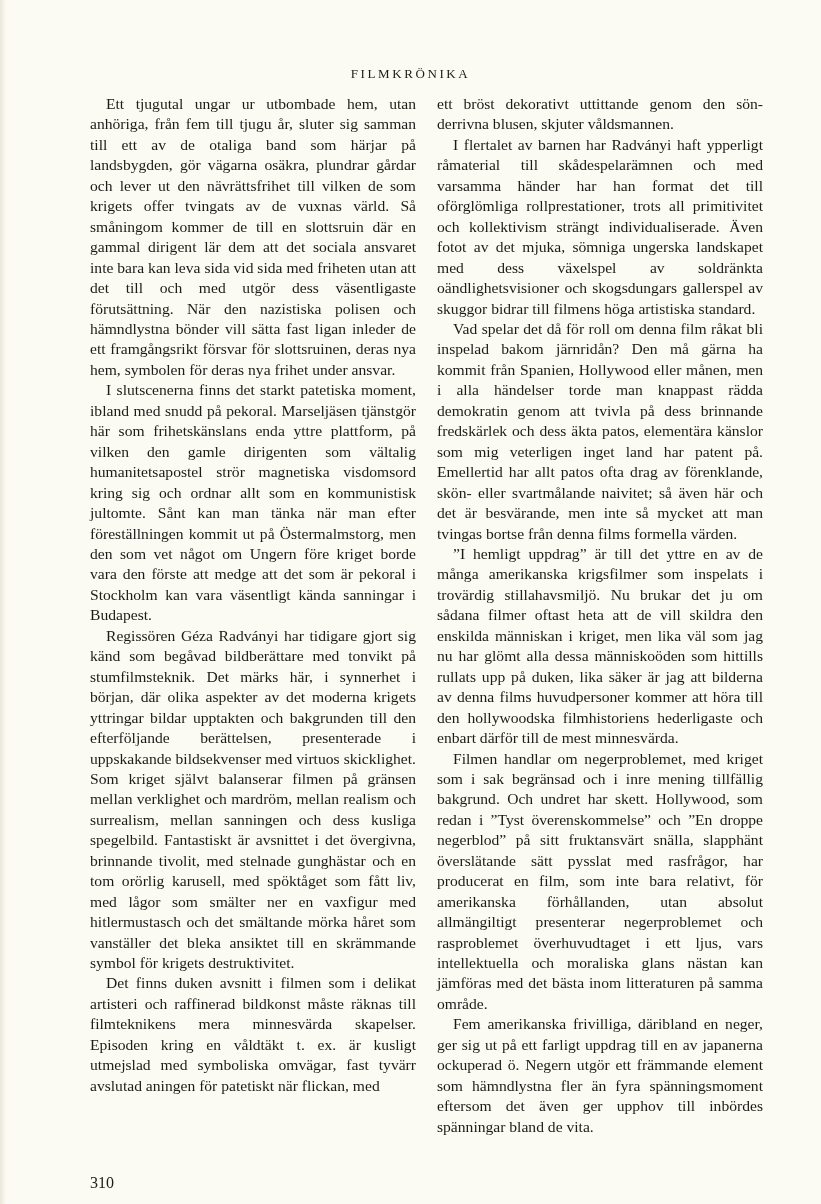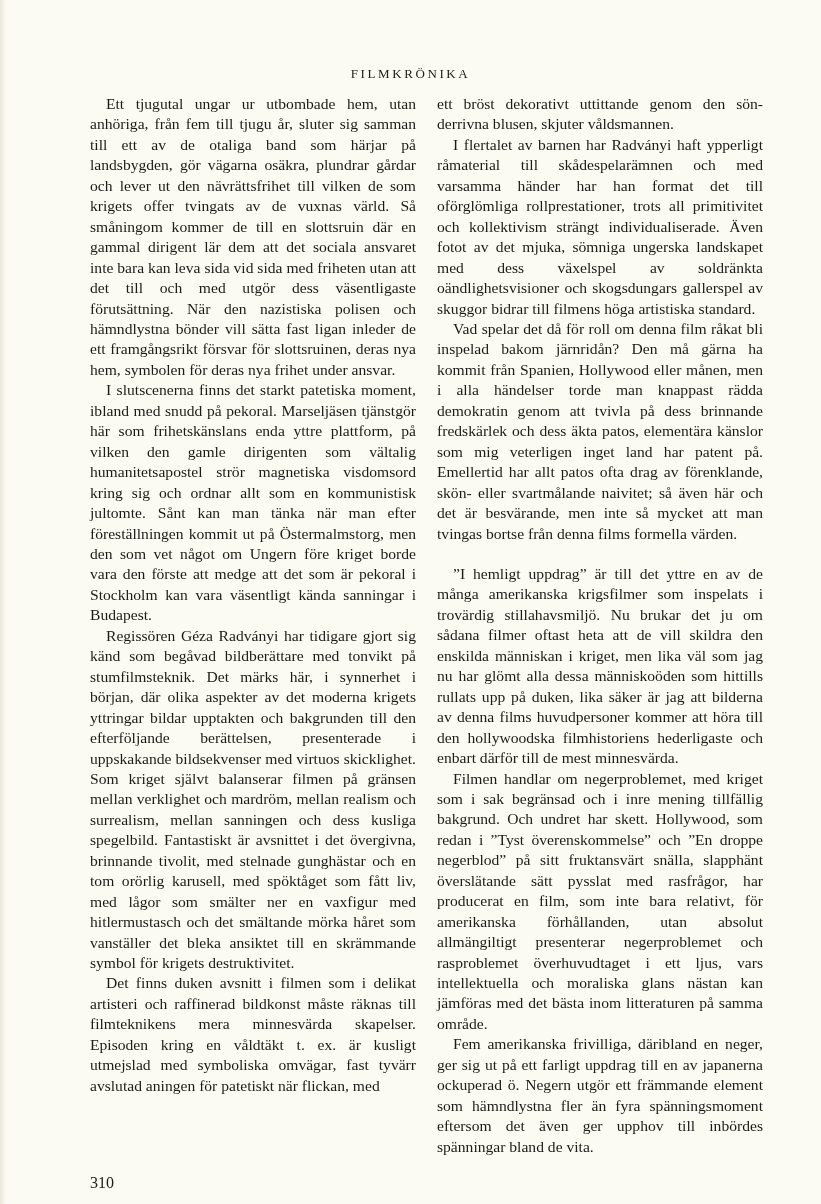--- a/index.html
+++ b/index.html
@@ -42,21 +42,21 @@
     text-align: justify;
     hyphens: manual;
   }
   .col-left { left: 90px; }
   .col-right { left: 437px; }
   .column p {
     margin: 0;
     text-indent: 16px;
   }
   .column p.cont { text-indent: 0; }
-  .column p.section-break { margin-top: 20px; }
+  .column p.section-break { }
   .page-number {
     position: absolute;
     top: 1174px;
     left: 90px;
     font-family: "Liberation Serif", serif;
     font-size: 16px;
   }
 </style>
 </head>
 <body>

